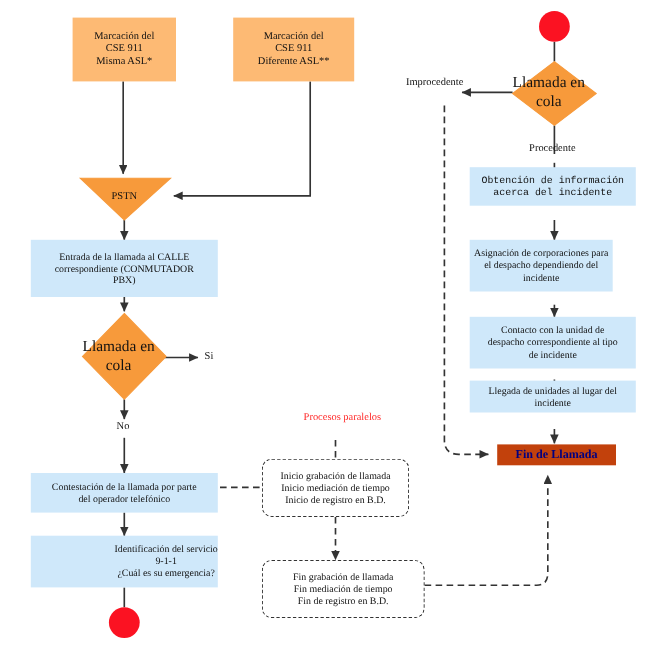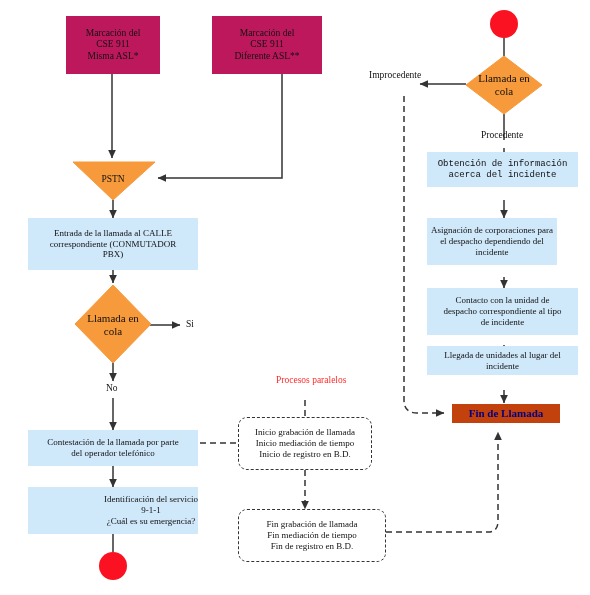--- a/index.html
+++ b/index.html
@@ -7,25 +7,25 @@
     width:590px;height:595px;
     background:#ffffff;
     font-family:"Liberation Serif", serif;
     position:relative;
     overflow:hidden;
   }
   #canvas{position:absolute;left:0;top:0;width:590px;height:595px;}
   svg.layer{position:absolute;left:0;top:0;width:590px;height:595px;pointer-events:none;}
   .node{position:absolute;box-sizing:border-box;display:flex;align-items:center;justify-content:center;text-align:center;}
   .node .txt{display:block;line-height:1.22;}
-  .box-cyan{background:#be185d;color:#111111;font-size:9.5px;}
+  .box-cyan{background:#fdba74;color:#111111;font-size:9.5px;}
   .box-lightblue{background:#cfe8fa;color:#111111;font-size:9px;}
   .box-cyan-strong{background:#c2410c;color:#000080;font-size:11px;font-weight:bold;}
   .dashed-box{border:1.6px dashed #333;border-radius:9px;background:#ffffff;color:#111;font-size:9px;text-align:center;}
-  .diamond-label{position:absolute;display:flex;align-items:center;justify-content:center;text-align:center;color:#111;font-size:11px;line-height:1.2;}
+  .diamond-label{position:absolute;display:flex;align-items:center;justify-content:flex-start;text-align:center;color:#111;font-size:14px;line-height:1.2;}
   .tri-label{position:absolute;display:flex;align-items:flex-end;justify-content:center;color:#111;font-size:9.5px;}
   .edge-label{position:absolute;color:#111;font-size:9.5px;white-space:nowrap;}
   .note-label{position:absolute;color:#ff2a2a;font-size:9.5px;white-space:nowrap;}
   .b{font-weight:normal;}
 </style>
 </head>
 <body>
 
 <div id="canvas">
 

